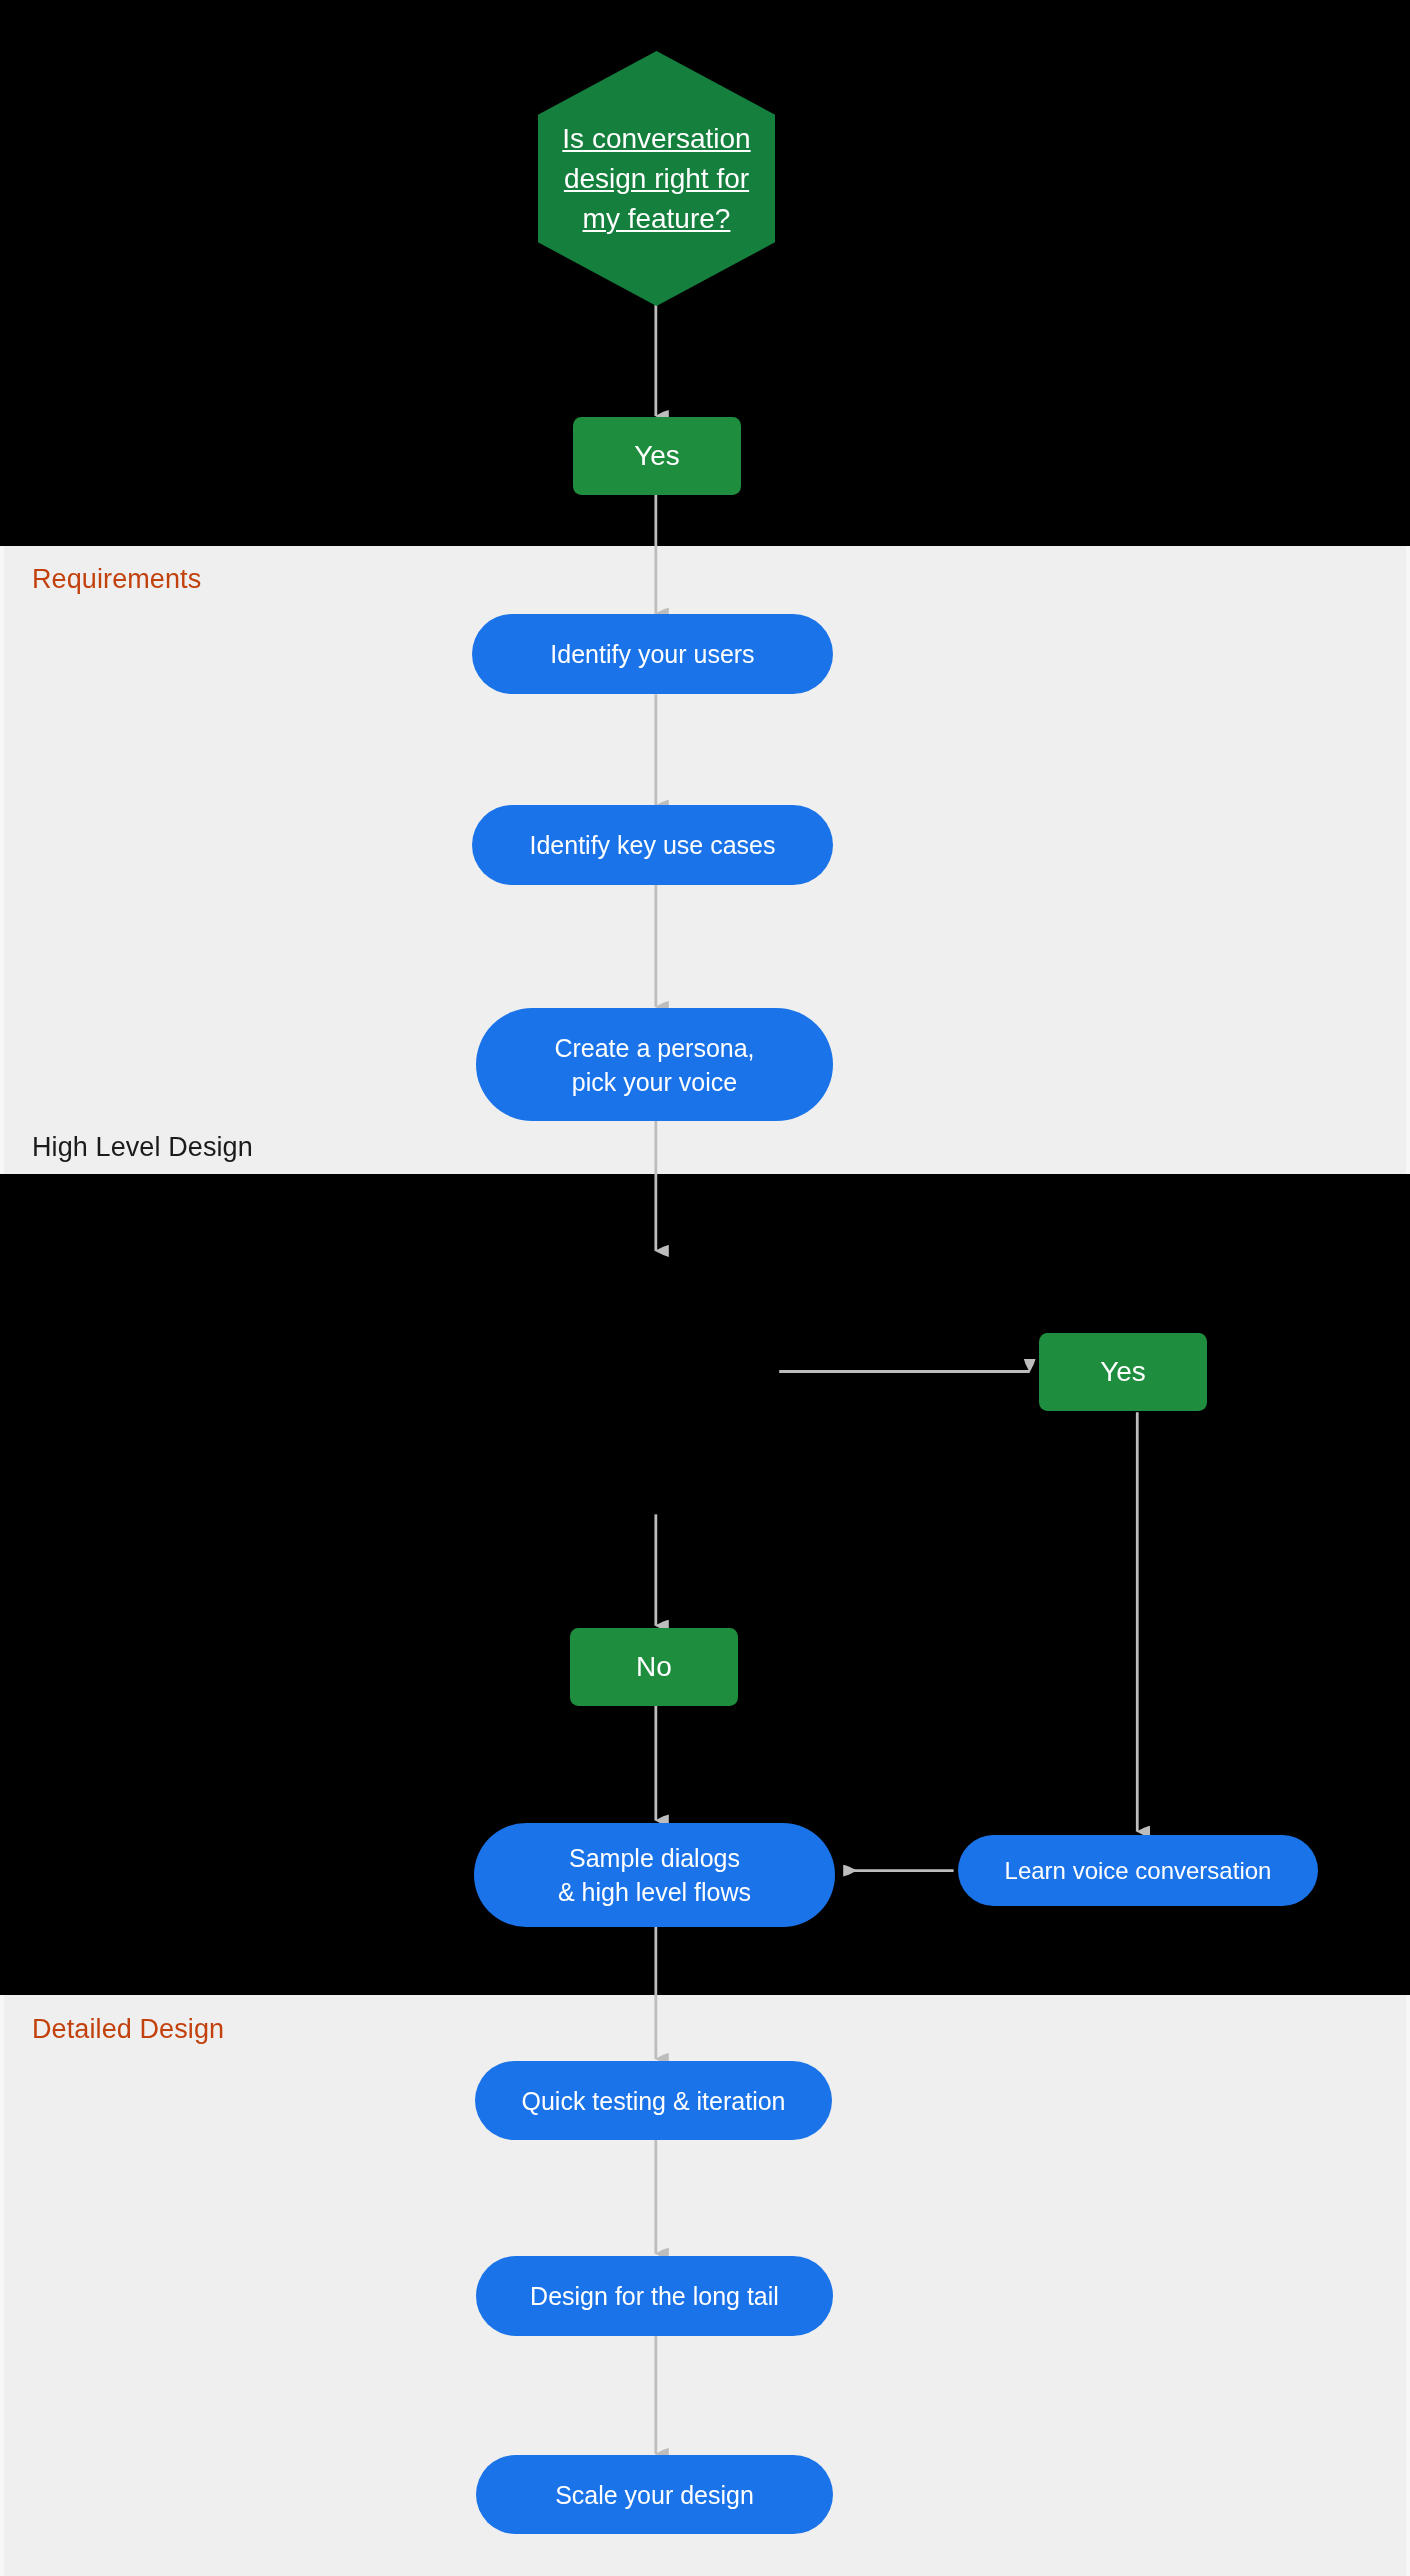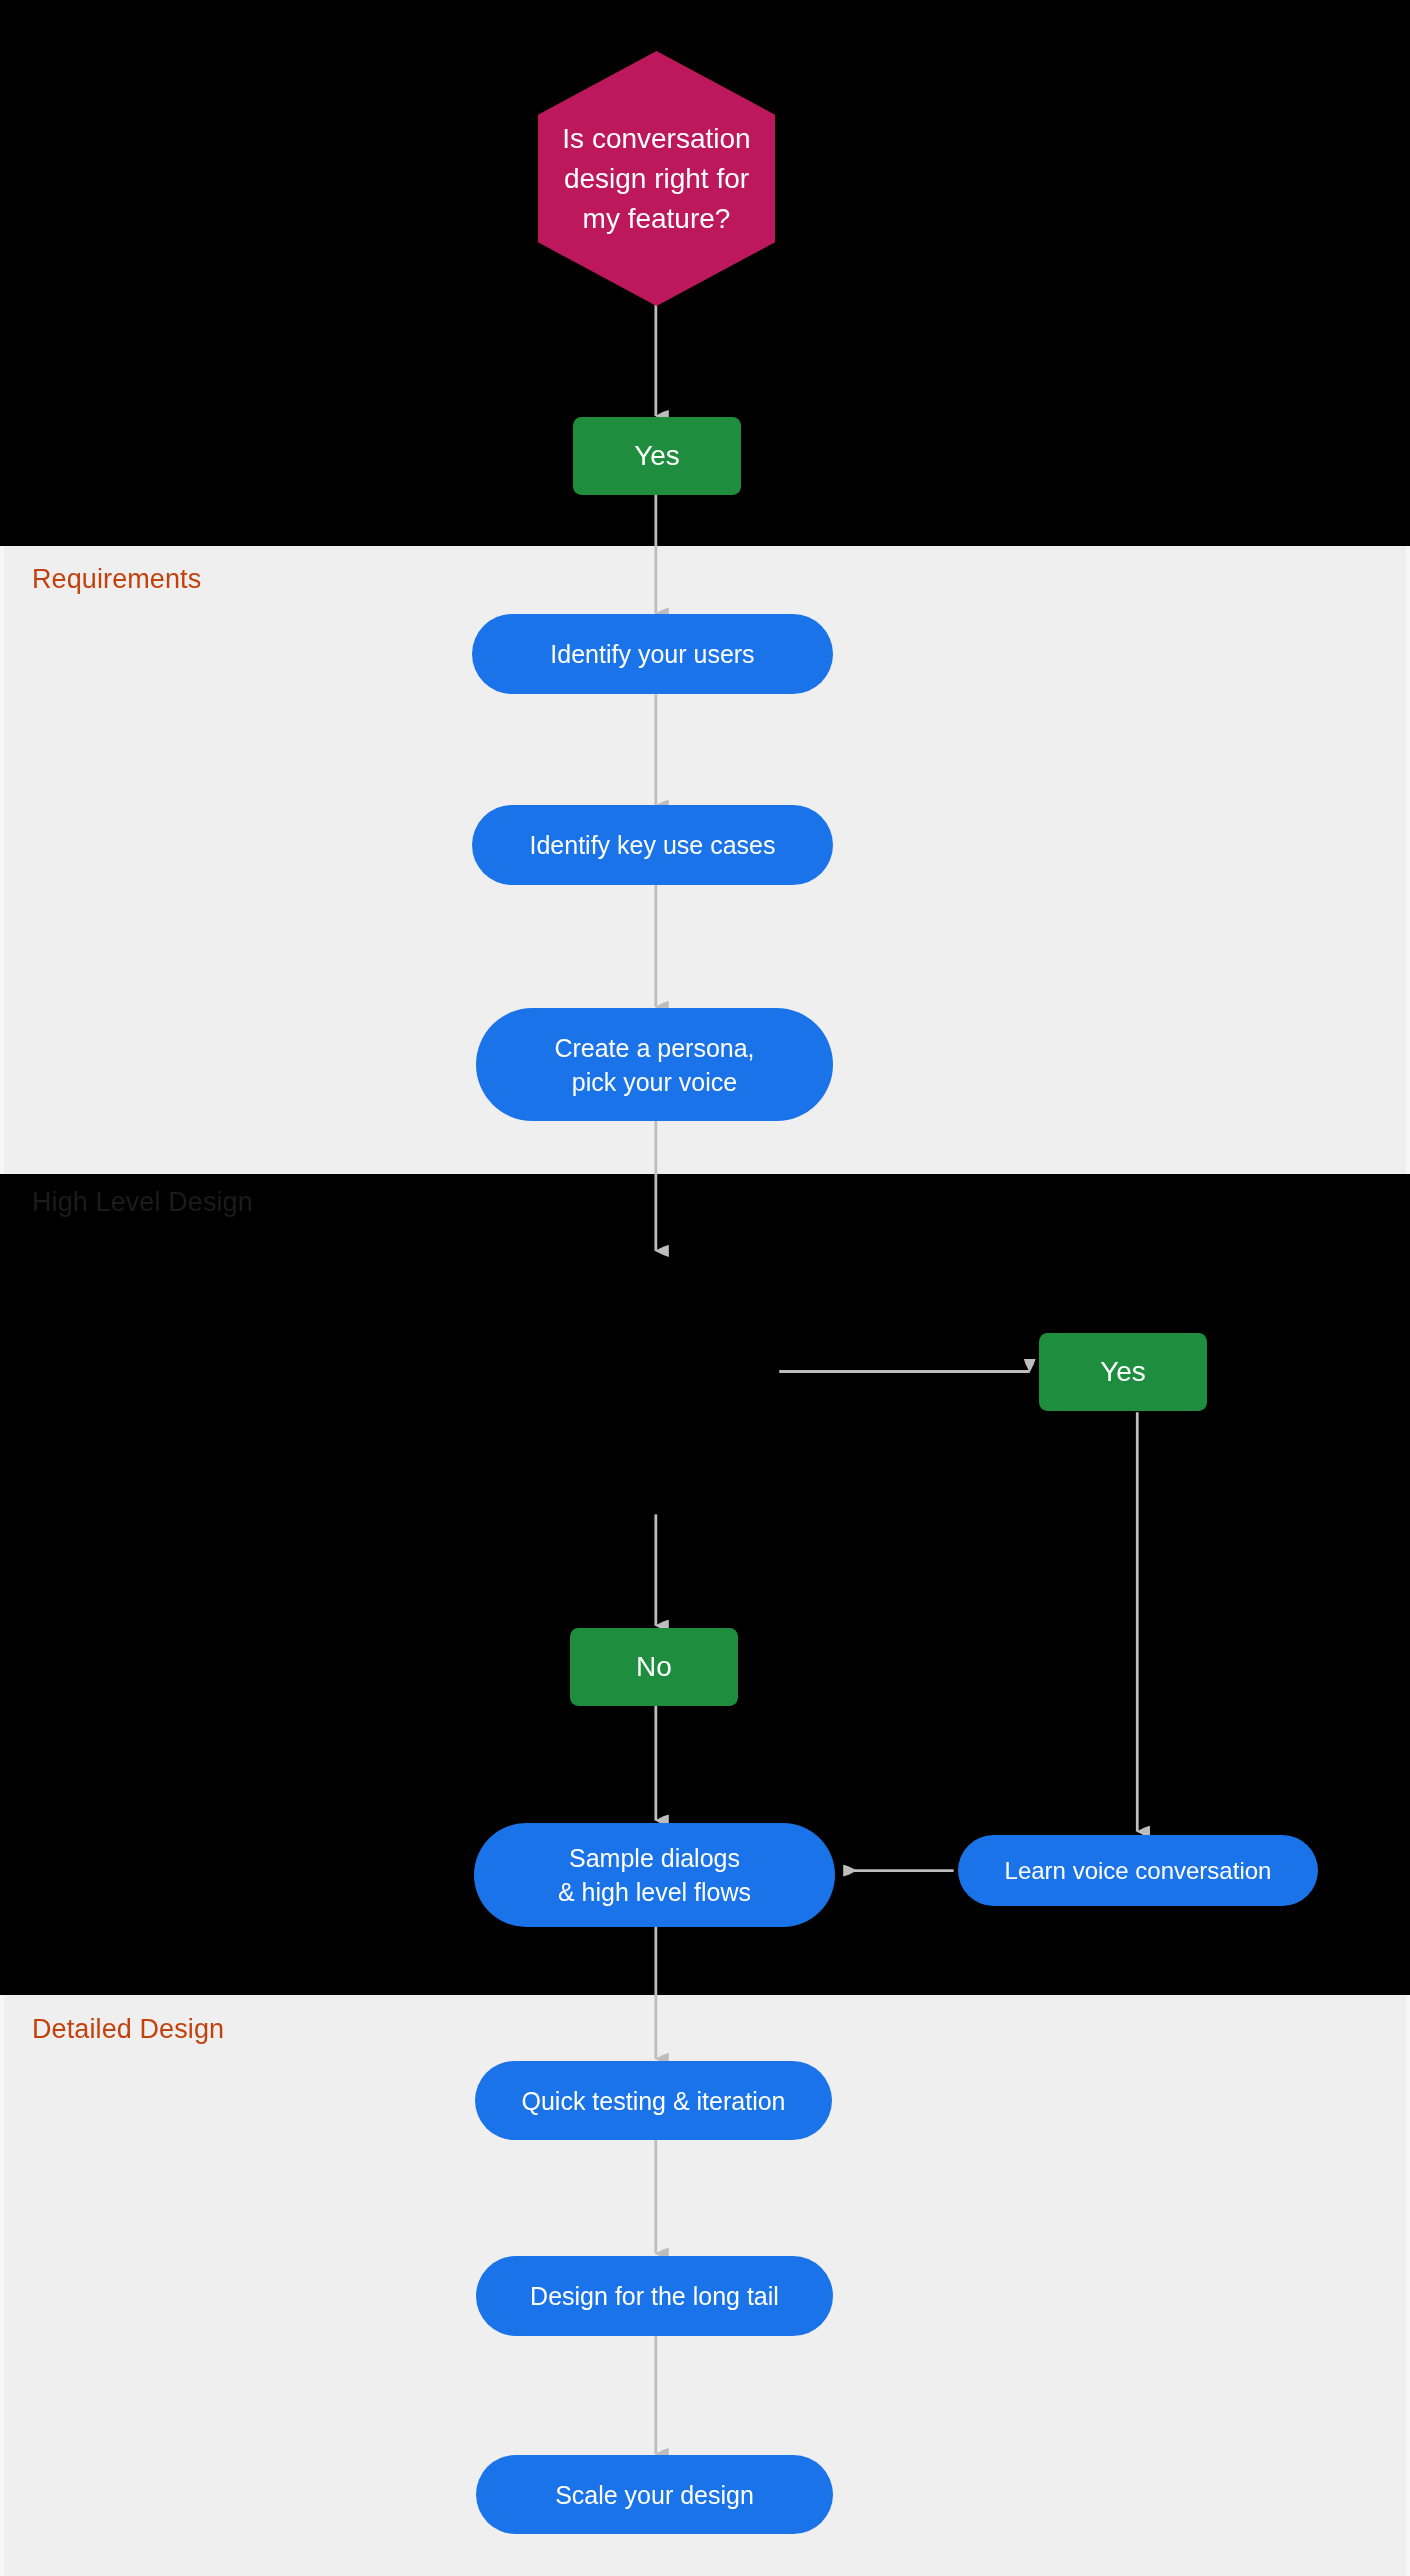--- a/index.html
+++ b/index.html
@@ -59,22 +59,23 @@
     text-align: center;
     color: #ffffff;
     box-sizing: border-box;
   }
   .node-text {
     display: block;
     white-space: pre-line;
   }
 
   .hexagon {
-    background: #be185d;
+    background: #15803d;
     clip-path: polygon(50% 0%, 100% 25%, 100% 75%, 50% 100%, 0% 75%, 0% 25%);
+    text-decoration: underline;
   }
   .hexagon .node-text {
     font-size: 28px;
     line-height: 40px;
     font-weight: 400;
   }
 
   .decision-box {
     background: #1e8e3e;
     border-radius: 8.4px;
@@ -103,21 +104,21 @@
   <div class="band band-dark" style="top:0px;height:546px;"></div>
 
   <div class="band band-light" style="top:546px;height:628px;"></div>
 
   <div class="band band-dark" style="top:1174px;height:821px;"></div>
 
   <div class="band band-light" style="top:1995px;height:581px;"></div>
 
   <div class="band-label band-label-light" style="left:32px;top:564px;">Requirements</div>
 
-  <div class="band-label band-label-dark" style="left:32px;top:1187px;">High Level Design</div>
+  <div class="band-label band-label-dark" style="left:32px;top:1132px;">High Level Design</div>
 
   <div class="band-label band-label-light" style="left:32px;top:2014px;">Detailed Design</div>
 
   <svg id="wires" viewBox="0 0 1520 2776">
     <defs>
       <marker id="arw" markerWidth="13" markerHeight="15" refX="6.5" refY="14" orient="auto" markerUnits="userSpaceOnUse">
         <path d="M0,0 L13,0 L11,6 L6.5,15 L2,6 Z" fill="#bdbdbd"></path>
       </marker>
       <marker id="arwL" markerWidth="15" markerHeight="13" refX="14" refY="6.5" orient="auto" markerUnits="userSpaceOnUse">
         <path d="M15,0 L15,13 L9,11 L0,6.5 L9,2 Z" fill="#bdbdbd"></path>

